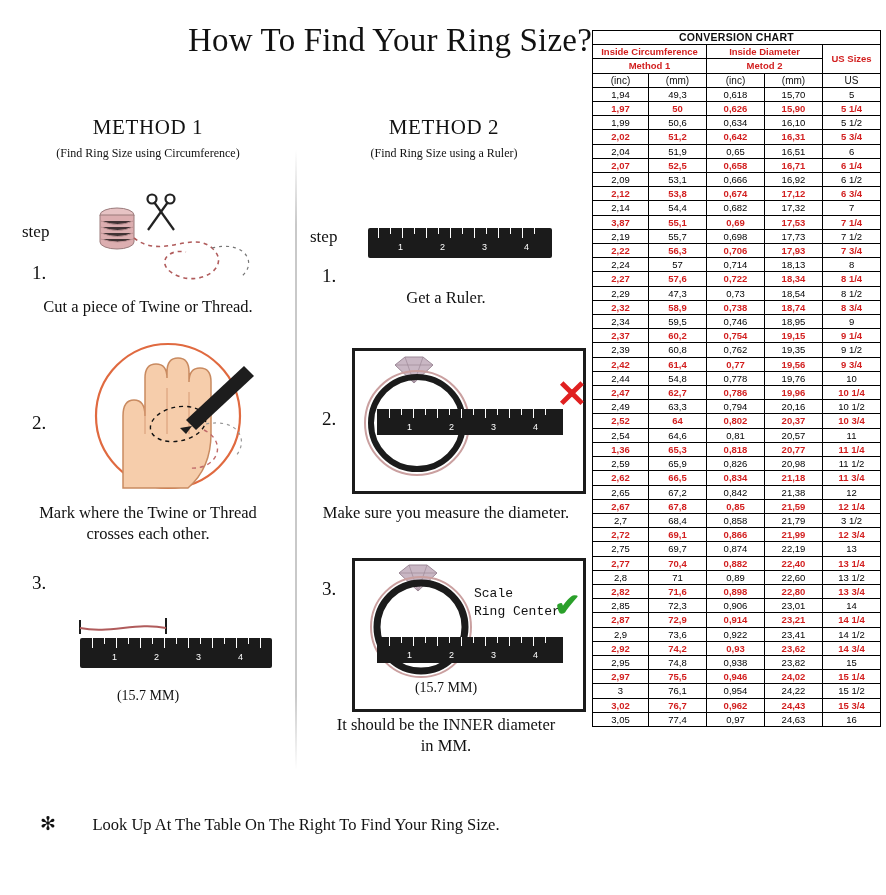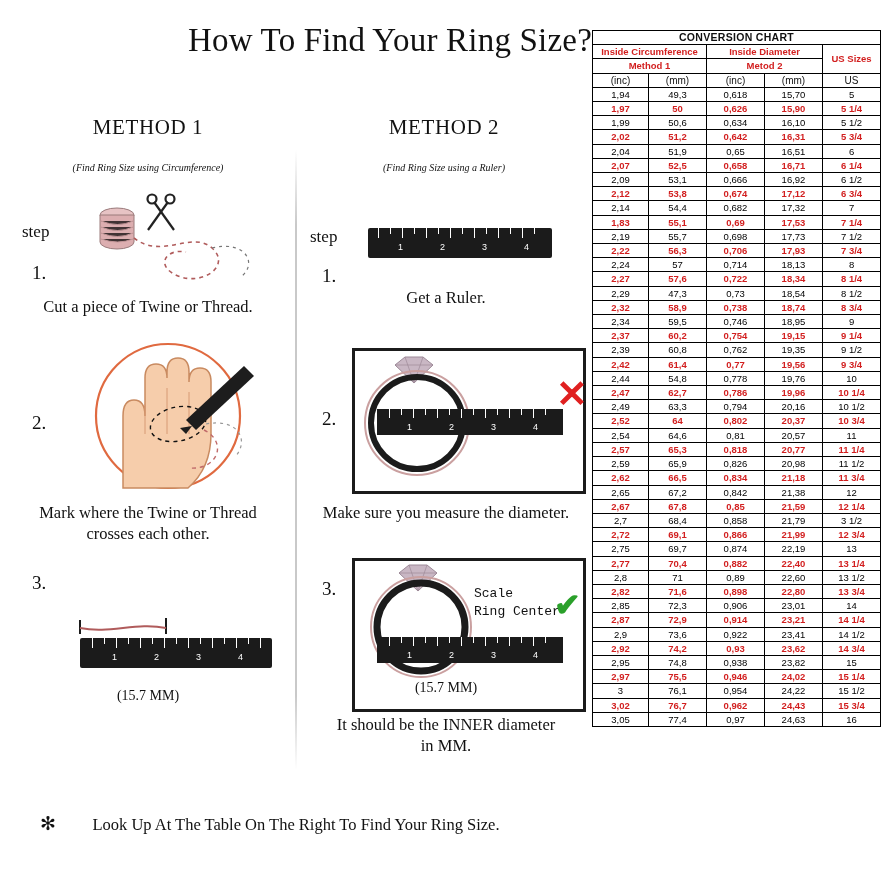--- a/index.html
+++ b/index.html
@@ -43,23 +43,22 @@
     width: 296px;
     text-align: center;
   }
   #method1-col { left: 0; }
   #method2-col { left: 296px; }
   .method-title {
     font-size: 21px;
     letter-spacing: .6px;
   }
   .method-sub {
-    font-size: 10px;
-    margin-top: 22px;
-    font-style: italic;
+    font-size: 12px;
+    margin-top: 6px;
   }
   .vdivider {
     position: absolute;
     left: 295px;
     top: 150px;
     width: 2px;
     height: 620px;
     background: linear-gradient(to bottom, rgba(190,190,190,0), #c9c9c9 12%, #c9c9c9 88%, rgba(190,190,190,0));
   }
 
@@ -477,21 +476,21 @@
             <td>6 3/4</td>
           </tr>
           <tr class="blk">
             <td>2,14</td>
             <td>54,4</td>
             <td>0,682</td>
             <td>17,32</td>
             <td>7</td>
           </tr>
           <tr class="red">
-            <td>1,83</td>
+            <td>3,87</td>
             <td>55,1</td>
             <td>0,69</td>
             <td>17,53</td>
             <td>7 1/4</td>
           </tr>
           <tr class="blk">
             <td>2,19</td>
             <td>55,7</td>
             <td>0,698</td>
             <td>17,73</td>
@@ -589,21 +588,21 @@
             <td>10 3/4</td>
           </tr>
           <tr class="blk">
             <td>2,54</td>
             <td>64,6</td>
             <td>0,81</td>
             <td>20,57</td>
             <td>11</td>
           </tr>
           <tr class="red">
-            <td>2,57</td>
+            <td>1,36</td>
             <td>65,3</td>
             <td>0,818</td>
             <td>20,77</td>
             <td>11 1/4</td>
           </tr>
           <tr class="blk">
             <td>2,59</td>
             <td>65,9</td>
             <td>0,826</td>
             <td>20,98</td>

